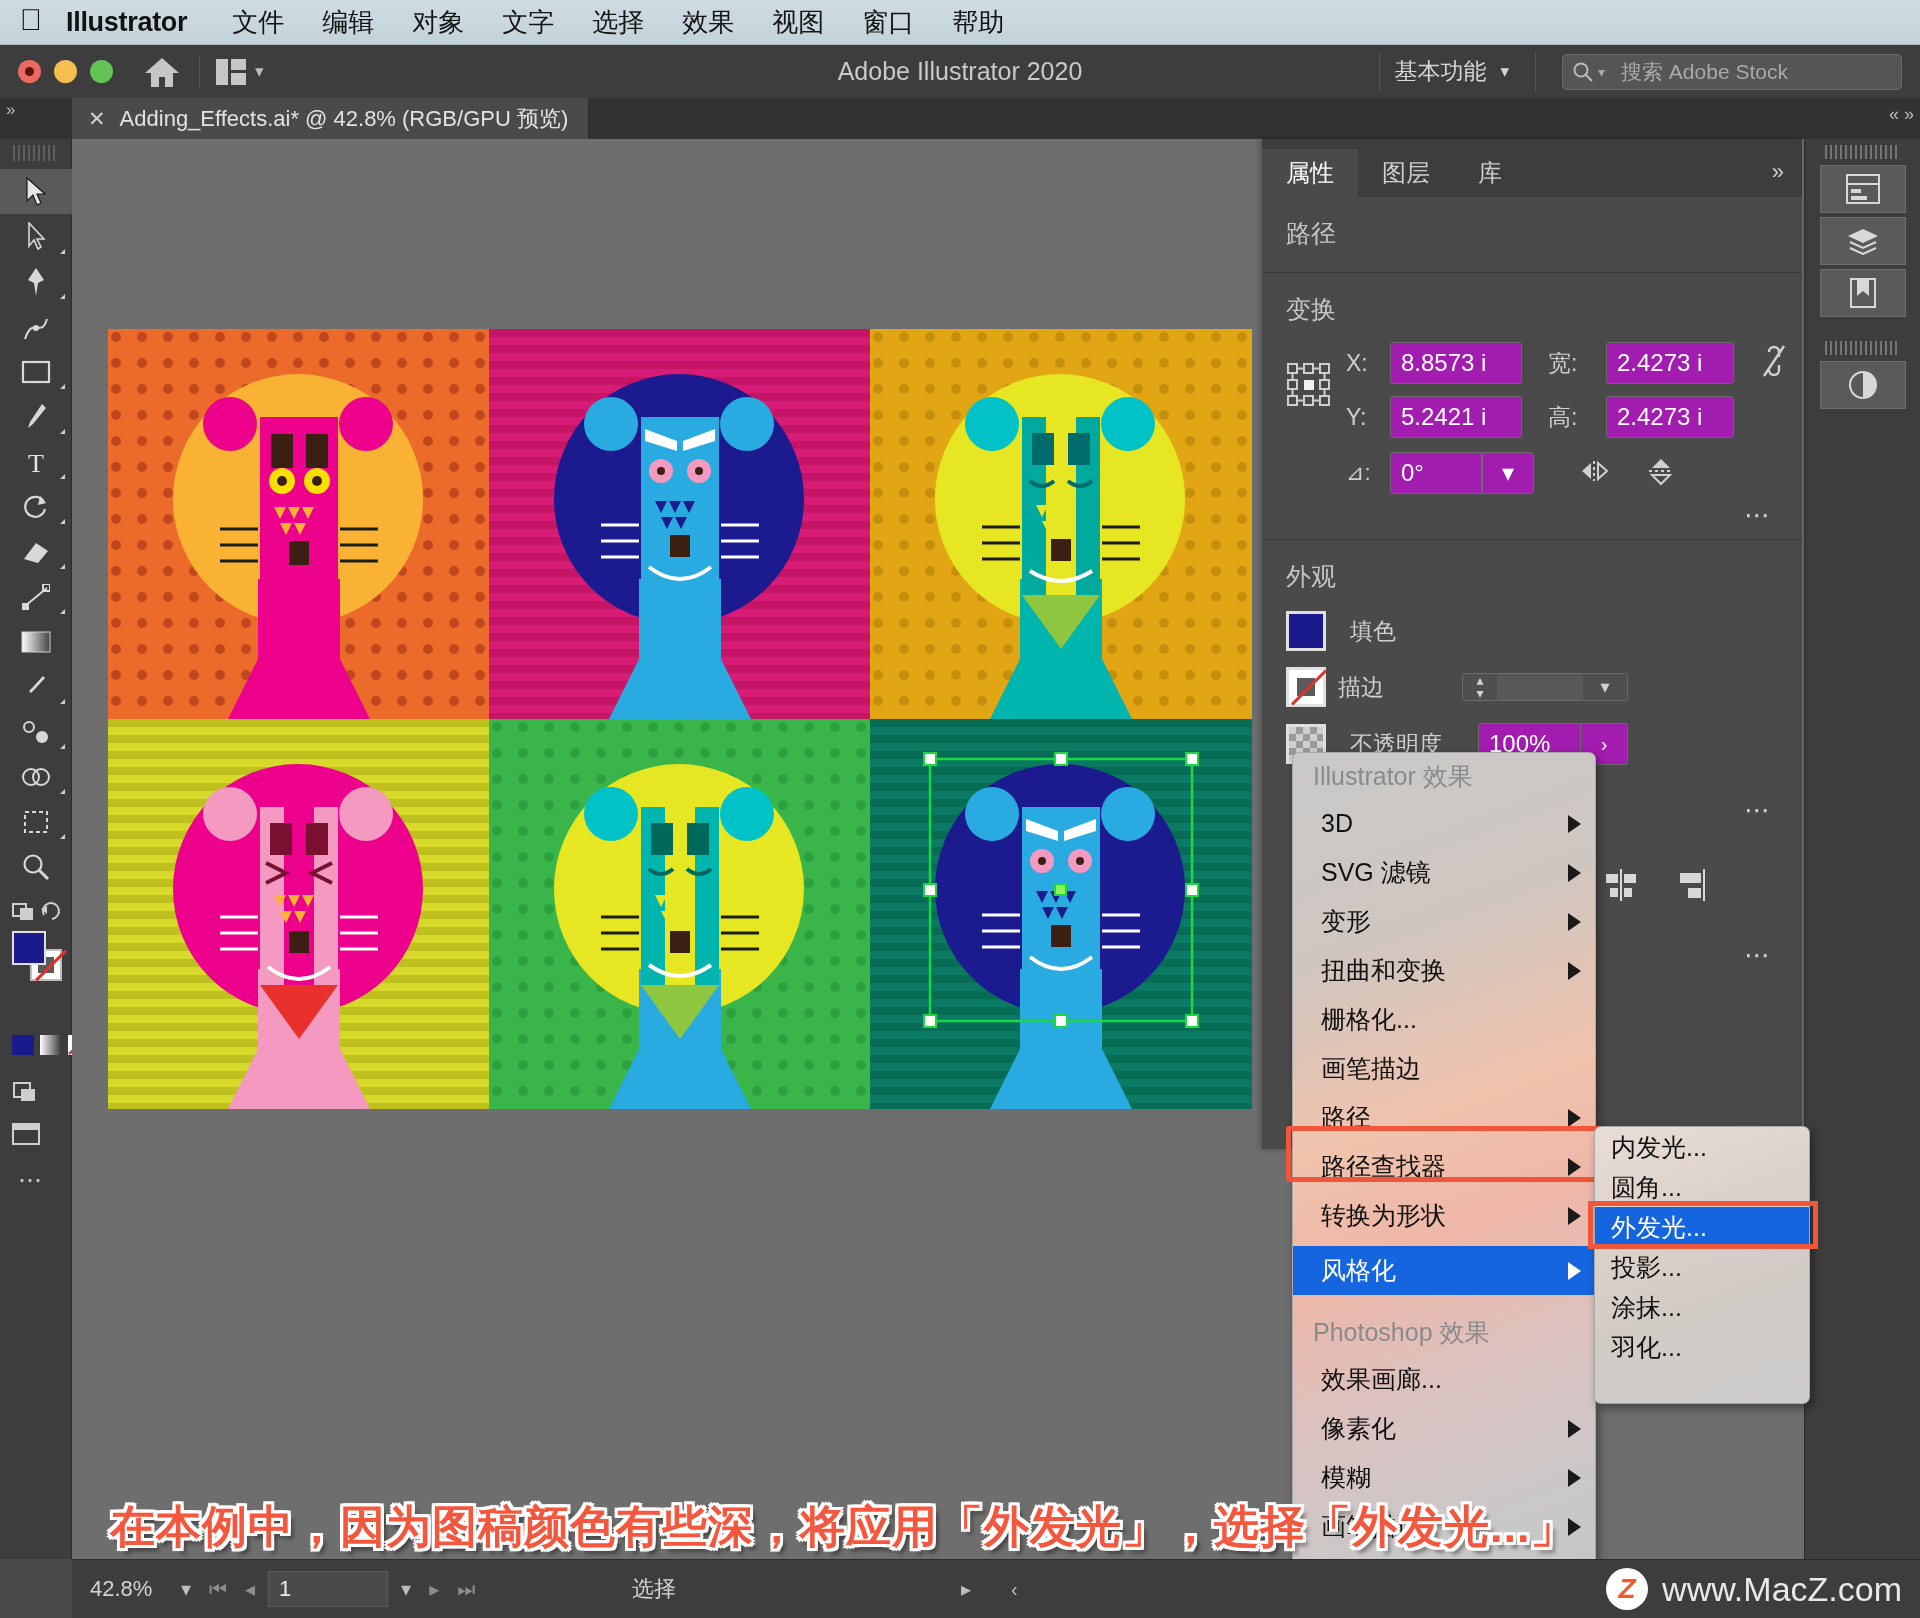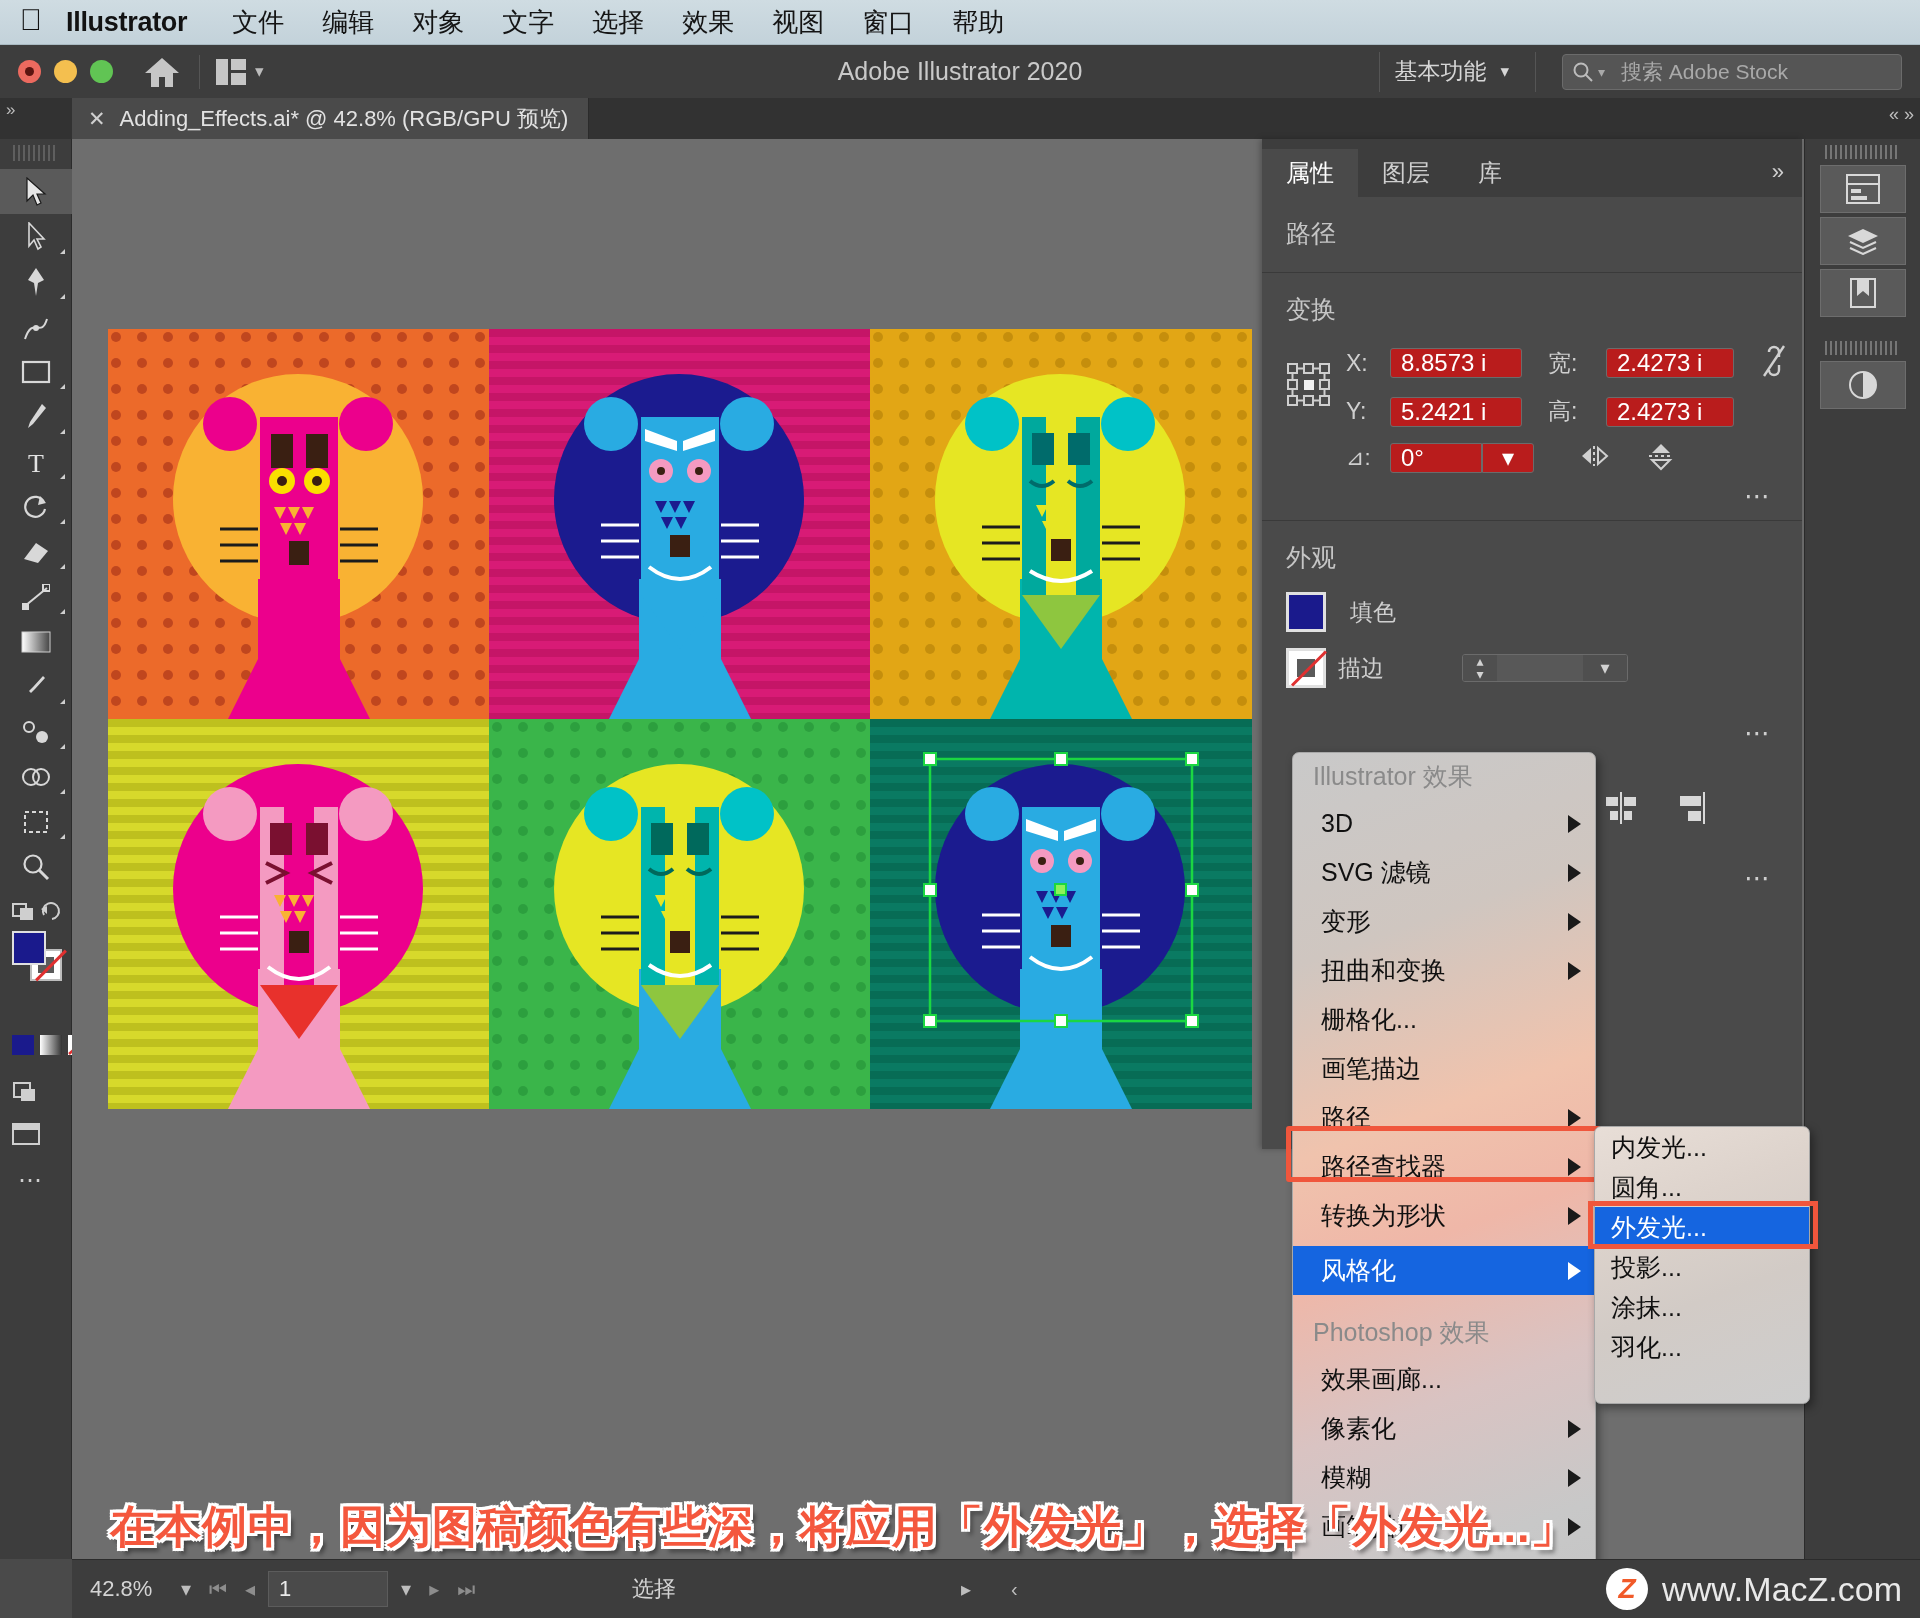--- a/index.html
+++ b/index.html
@@ -91,21 +91,21 @@
   .props{ position:absolute; left:1262px; top:139px; width:540px; height:1010px; background:#4a4a4a;
           box-shadow:-2px 0 6px rgba(0,0,0,.25); }
   .ptabs{ height:58px; background:#3d3d3d; display:flex; align-items:flex-end; }
   .ptab{ height:48px; padding:0 24px; display:flex;align-items:center; font-size:24px; color:#cfcfcf; }
   .ptab.active{ background:#4a4a4a; color:#fff; }
   .ptab-more{ margin-left:auto; color:#cfcfcf; font-size:22px; padding:0 18px 12px 0;}
   .sec-h{ font-size:25px; color:#c5c5c5; padding:20px 0 0 24px; }
   .hr{ height:1px; background:#3a3a3a; margin:18px 0 0; }
   .row{ display:flex; align-items:center; }
   .lbl{ font-size:23px; color:#cfcfcf; }
-  .field{ background:#b91c1c; border:1px solid #6b6b6b; border-radius:3px; height:30px;
+  .field{ background:#a21caf; border:1px solid #6b6b6b; border-radius:3px; height:42px;
           display:flex;align-items:center;padding:0 10px; color:#fff; font-size:24px; }
   .stepper{ display:flex; align-items:stretch; border:1px solid #6b6b6b; border-radius:3px; overflow:hidden;}
   .stepper .sp{ width:34px;background:#4f4f4f; display:flex;flex-direction:column;
                 align-items:center;justify-content:center; color:#d2d2d2; font-size:14px; line-height:13px;}
   .stepper .val{ width:86px;background:#585858;}
   .stepper .dn{ width:44px;background:#4f4f4f;display:flex;align-items:center;justify-content:center;color:#d2d2d2;font-size:18px;}
   .ellip{ color:#cfcfcf; font-size:26px; letter-spacing:2px;}
 
   
   .ctxmenu{
@@ -744,20 +744,30 @@
       <div class="stepper" style="margin-left:66px;">
         <div class="sp">
             <span>▴</span>
             <span>▾</span>
           </div>
         <div class="val"></div>
         <div class="dn">▾</div>
       </div>
     </div>
 
+    <div class="row" style="padding:16px 0 0 24px;gap:24px;align-items:center;">
+      <div style="width:40px;height:40px;border:3px solid #e0e0e0;
+           background-image:linear-gradient(45deg,#9a9a9a 25%,transparent 25%,transparent 75%,#9a9a9a 75%),linear-gradient(45deg,#9a9a9a 25%,#cfcfcf 25%,#cfcfcf 75%,#9a9a9a 75%);
+           background-size:14px 14px;background-position:0 0,7px 7px;"></div>
+      <span class="lbl">不透明度</span>
+      <div class="row" style="margin-left:12px;">
+        <div class="field" style="width:112px;border-radius:3px 0 0 3px;">100%</div>
+        <div class="field" style="width:48px;margin-left:-10px;border-radius:0 3px 3px 0;justify-content:center;font-size:20px;">›</div>
+      </div>
+    </div>
 
     <div class="row" style="justify-content:flex-end;padding:30px 30px 0 0;">
       <span class="ellip">⋯</span>
     </div>
 
     <div class="row" style="padding:42px 0 0 340px;gap:30px;">
       <div>
         <svg width="38" height="34" viewBox="0 0 38 34">
             <line x1="19" y1="1" x2="19" y2="33" stroke="#d8d8d8" stroke-width="2"></line>
             <rect x="4" y="6" width="12" height="9" fill="#d8d8d8"></rect>

